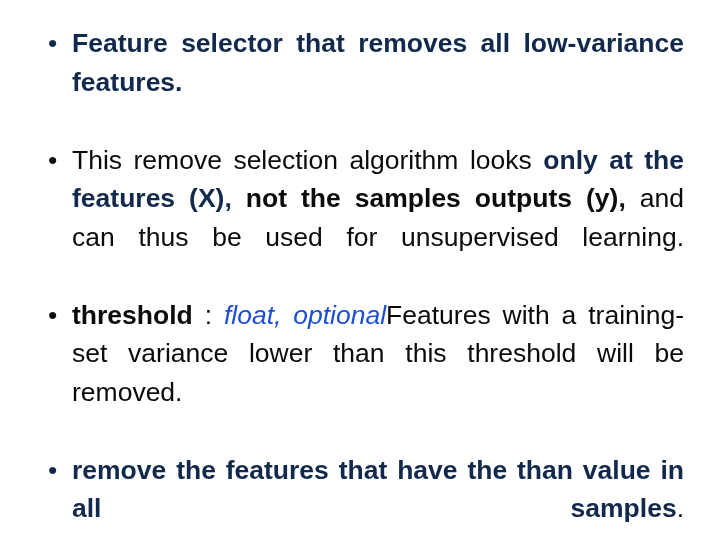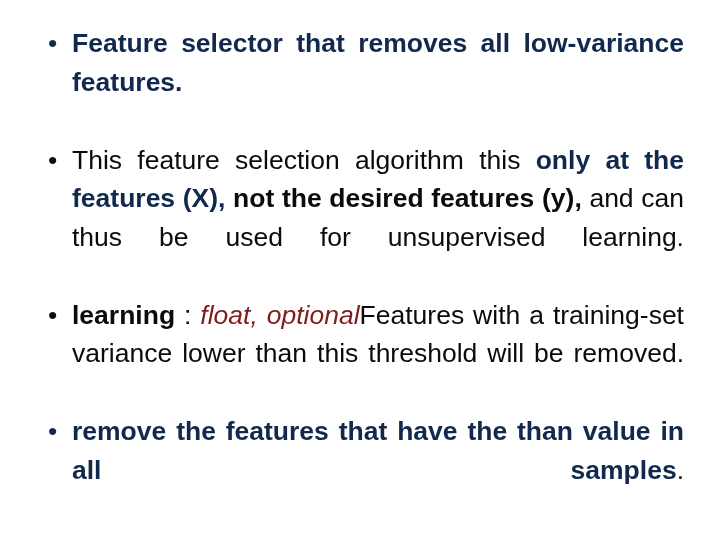--- a/index.html
+++ b/index.html
@@ -62,21 +62,21 @@
   }
   .r-black-bold {
     color: #0b0b0b;
     font-weight: bold;
   }
   .r-black {
     color: #0b0b0b;
     font-weight: normal;
   }
   .r-black-italic {
-    color: #7f1d1d;
+    color: #1d4ed8;
     font-weight: normal;
     font-style: italic;
   }
 
   .marker-blue { color: #12294e; }
   .marker-black { color: #0b0b0b; }
 
   
   .bullet-item::after {
     content: "";
@@ -84,17 +84,17 @@
     width: 100%;
     height: 0;
   }
 </style>
 </head>
 <body>
 
 <div id="slide">
   <ul id="bullet-list">
       <li class="bullet-item"><span class="bullet-marker marker-blue">•</span><span class="r-blue-bold">Feature selector that removes all low-variance features.</span></li>
-      <li class="bullet-item"><span class="bullet-marker marker-black">•</span><span class="r-black">This feature selection algorithm this </span><span class="r-blue-bold">only at the features (X),</span><span class="r-black-bold"> not the desired features (y),</span><span class="r-black"> and can thus be used for unsupervised learning.</span></li>
-      <li class="bullet-item"><span class="bullet-marker marker-black">•</span><span class="r-black-bold">learning</span><span class="r-black"> : </span><span class="r-black-italic">float,  optional</span><span class="r-black">Features with a training-set variance lower than this threshold will be removed.</span></li>
+      <li class="bullet-item"><span class="bullet-marker marker-black">•</span><span class="r-black">This remove selection algorithm looks </span><span class="r-blue-bold">only at the features (X),</span><span class="r-black-bold"> not the samples outputs (y),</span><span class="r-black"> and can thus be used for unsupervised learning.</span></li>
+      <li class="bullet-item"><span class="bullet-marker marker-black">•</span><span class="r-black-bold">threshold</span><span class="r-black"> : </span><span class="r-black-italic">float,  optional</span><span class="r-black">Features with a training-set variance lower than this threshold will be removed.</span></li>
       <li class="bullet-item"><span class="bullet-marker marker-blue">•</span><span class="r-blue-bold">remove the features that have the than value in all samples</span><span class="r-black">.</span></li>
     </ul>
 </div>
 
 </body></html>

